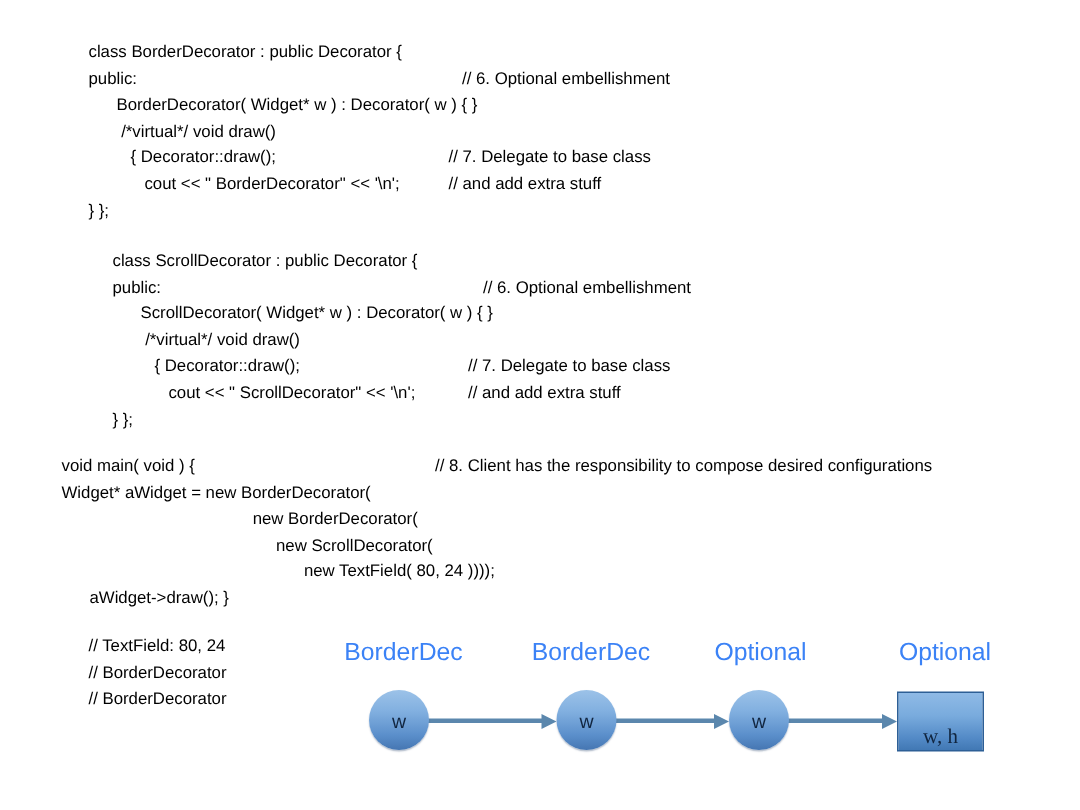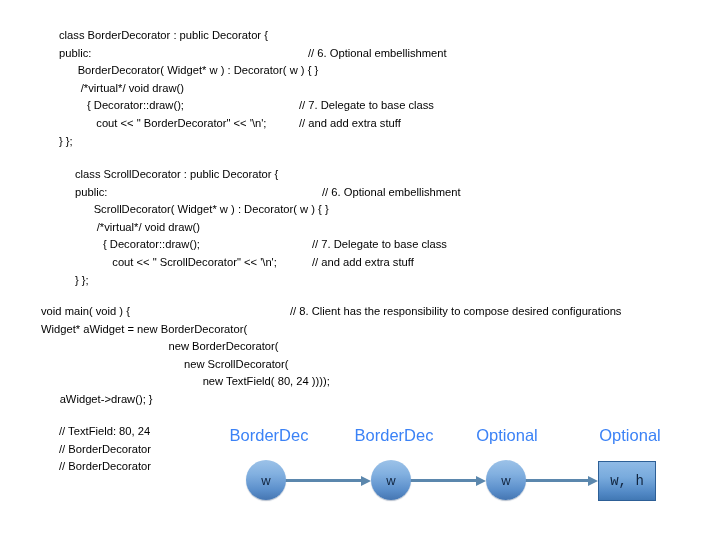--- a/index.html
+++ b/index.html
@@ -76,23 +76,23 @@
     color: #11253f;
     z-index: 3;
   }
   .rect-node {
     position: absolute;
     width: 56px;
     height: 38px;
     background: linear-gradient(to bottom, #8FBAE6 0%, #79ABDD 40%, #5289C6 80%, #4178B4 100%);
     border: 1.5px solid #2d5f96;
     display: flex;
-    align-items: center;
+    align-items: flex-end;
     justify-content: center;
-    font-family: Liberation Mono, monospace;
+    font-family: Liberation Serif, serif;
     font-size: 14px;
     color: #11253f;
     z-index: 3;
   }
   .arrow {
     position: absolute;
     height: 3px;
     background: #5b87ad;
     z-index: 1;
   }

